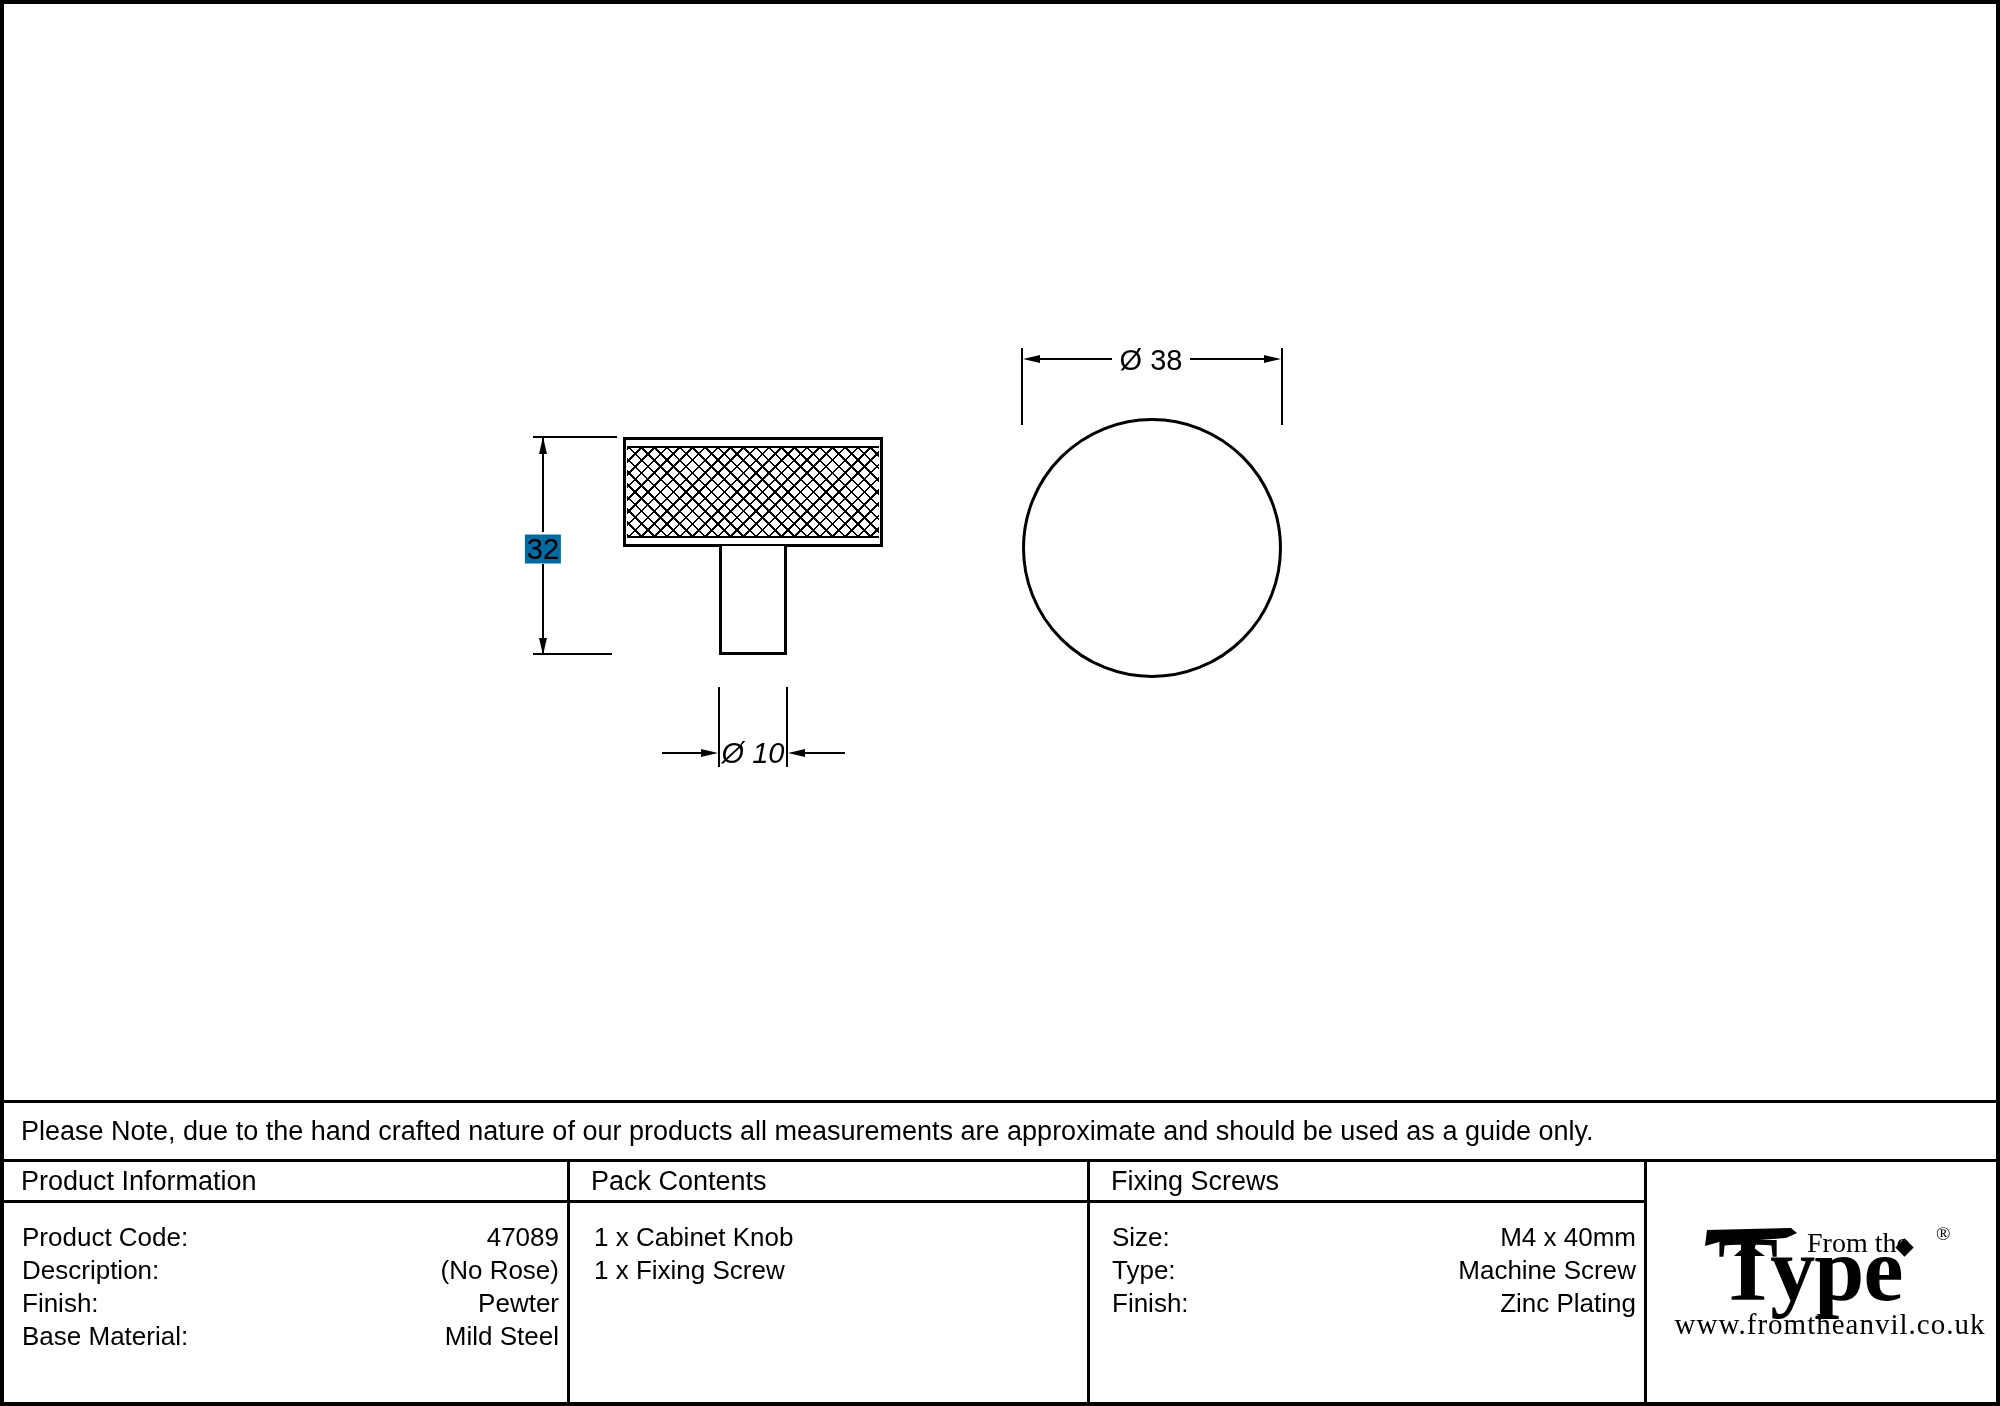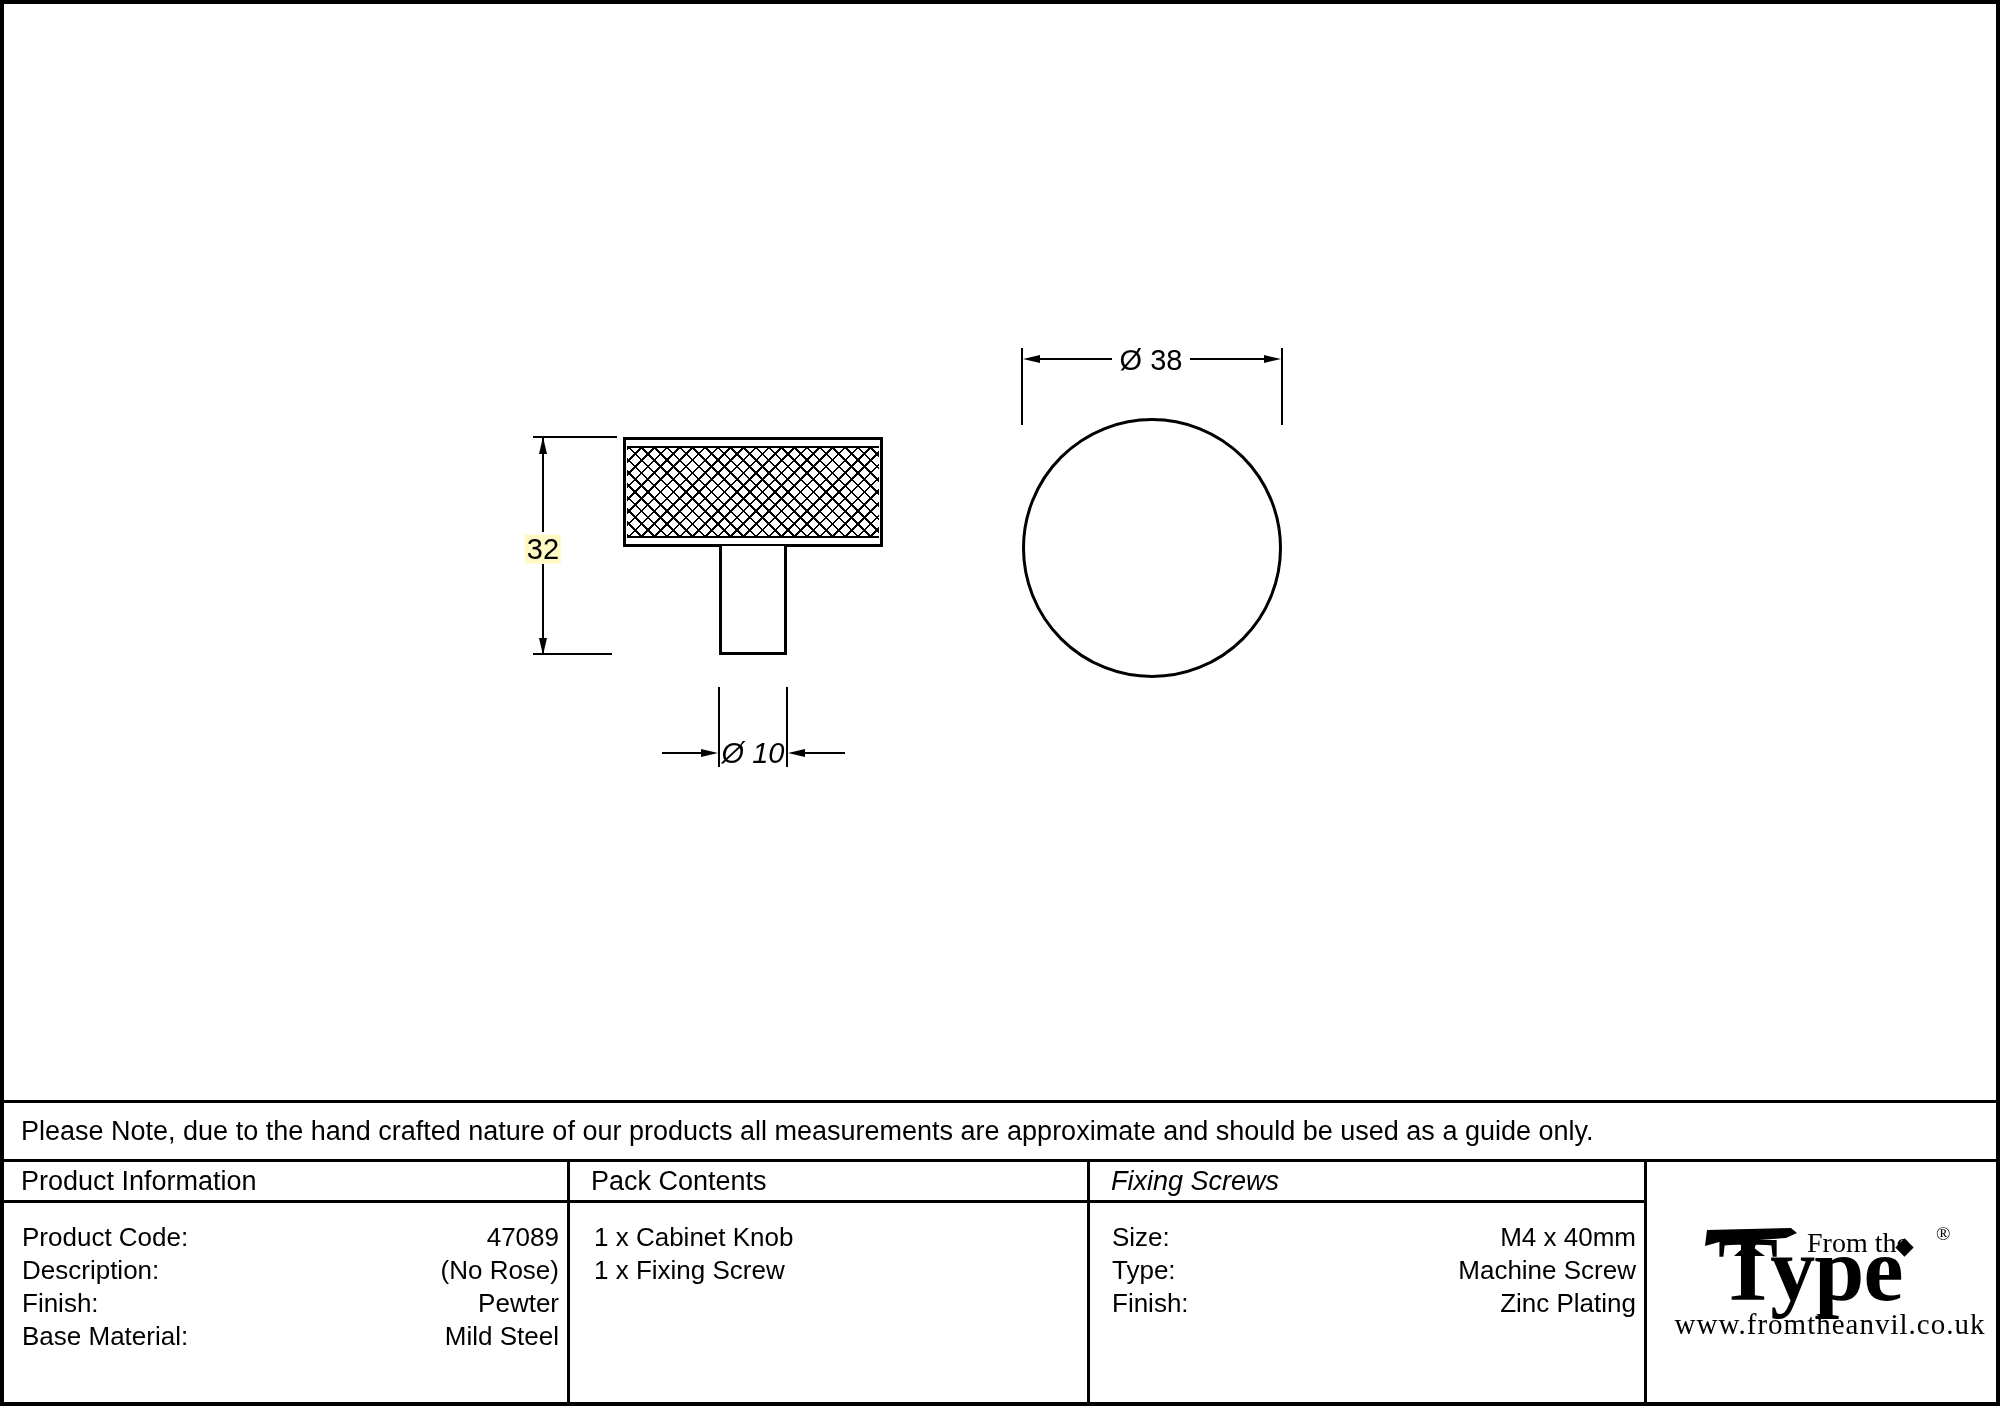--- a/index.html
+++ b/index.html
@@ -46,21 +46,21 @@
     width: 260px; height: 260px;
     border: 3px solid #000; border-radius: 50%;
     box-sizing: border-box; background: #fff;
   }
   .dim-label {
     position: absolute;
     font-size: 29px;
     line-height: 29px;
     white-space: nowrap;
     transform: translate(-50%, -50%);
-    background: #fef9c3;
+    background: #0369a1;
     padding: 0 2px;
   }
   
   .arr { position: absolute; width: 0; height: 0; }
   .arr-up    { border-left: 4px solid transparent; border-right: 4px solid transparent; border-bottom: 17px solid #000; }
   .arr-down  { border-left: 4px solid transparent; border-right: 4px solid transparent; border-top: 17px solid #000; }
   .arr-left  { border-top: 4px solid transparent; border-bottom: 4px solid transparent; border-right: 17px solid #000; }
   .arr-right { border-top: 4px solid transparent; border-bottom: 4px solid transparent; border-left: 17px solid #000; }
 
   
@@ -177,21 +177,21 @@
   </div>
 
   <div class="note-bar">
     <span>Please Note, due to the hand crafted nature of our products all measurements are approximate and should be used as a guide only.</span>
   </div>
 
   <div class="info-table">
 
     <div class="cell th" style="grid-column:1; grid-row:1;">Product Information</div>
     <div class="cell th" style="grid-column:2; grid-row:1;">Pack Contents</div>
-    <div class="cell th" style="grid-column:3; grid-row:1;font-style:italic;">Fixing Screws</div>
+    <div class="cell th" style="grid-column:3; grid-row:1;">Fixing Screws</div>
 
     <div class="cell tb" style="grid-column:1; grid-row:2;">
       <div class="kv-row">
         <div class="kv-lbl">Product Code:</div>
         <div>47089</div>
       </div>
       <div class="kv-row">
         <div class="kv-lbl">Description:</div>
         <div>
           <div>(No Rose)</div>

